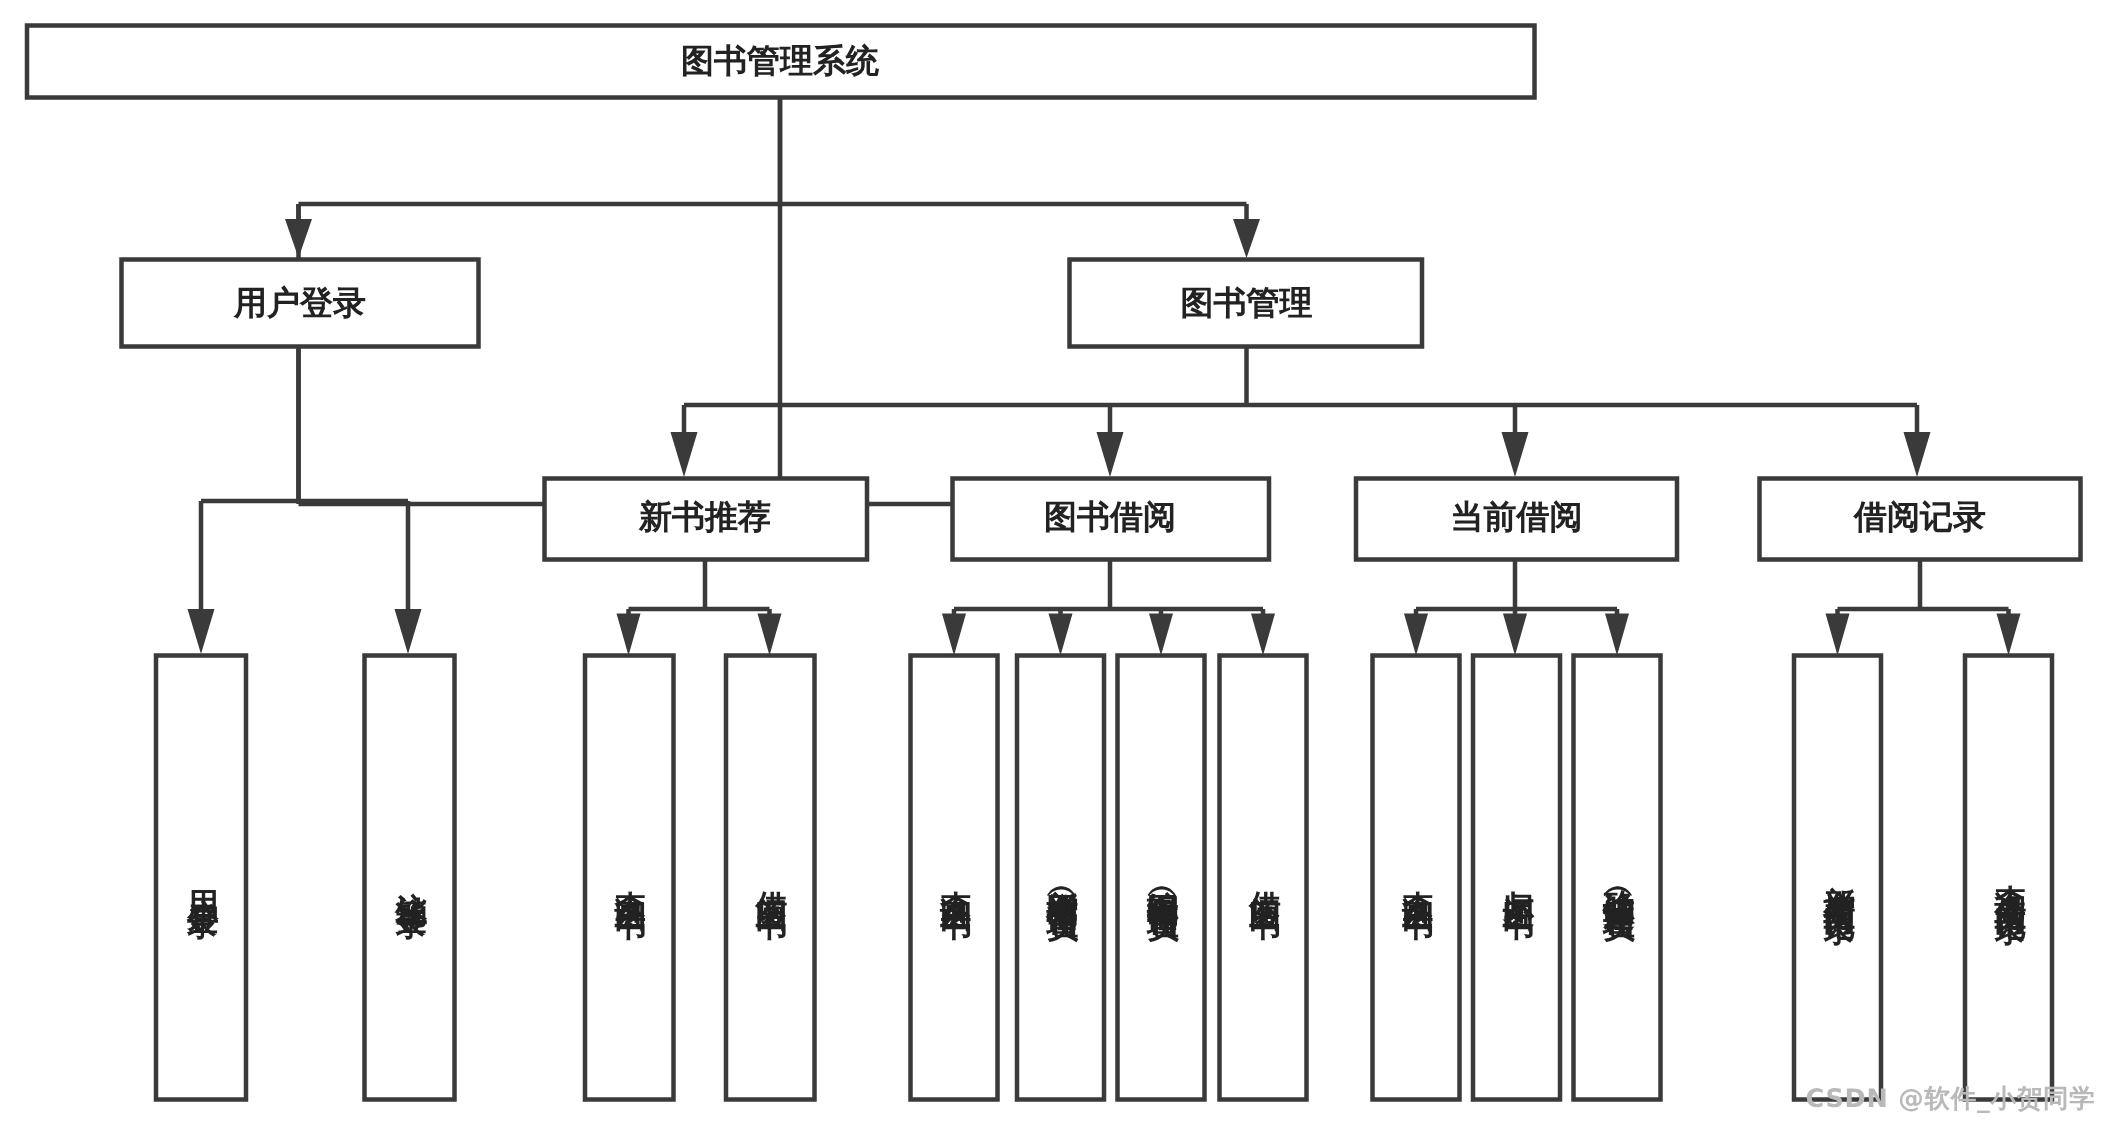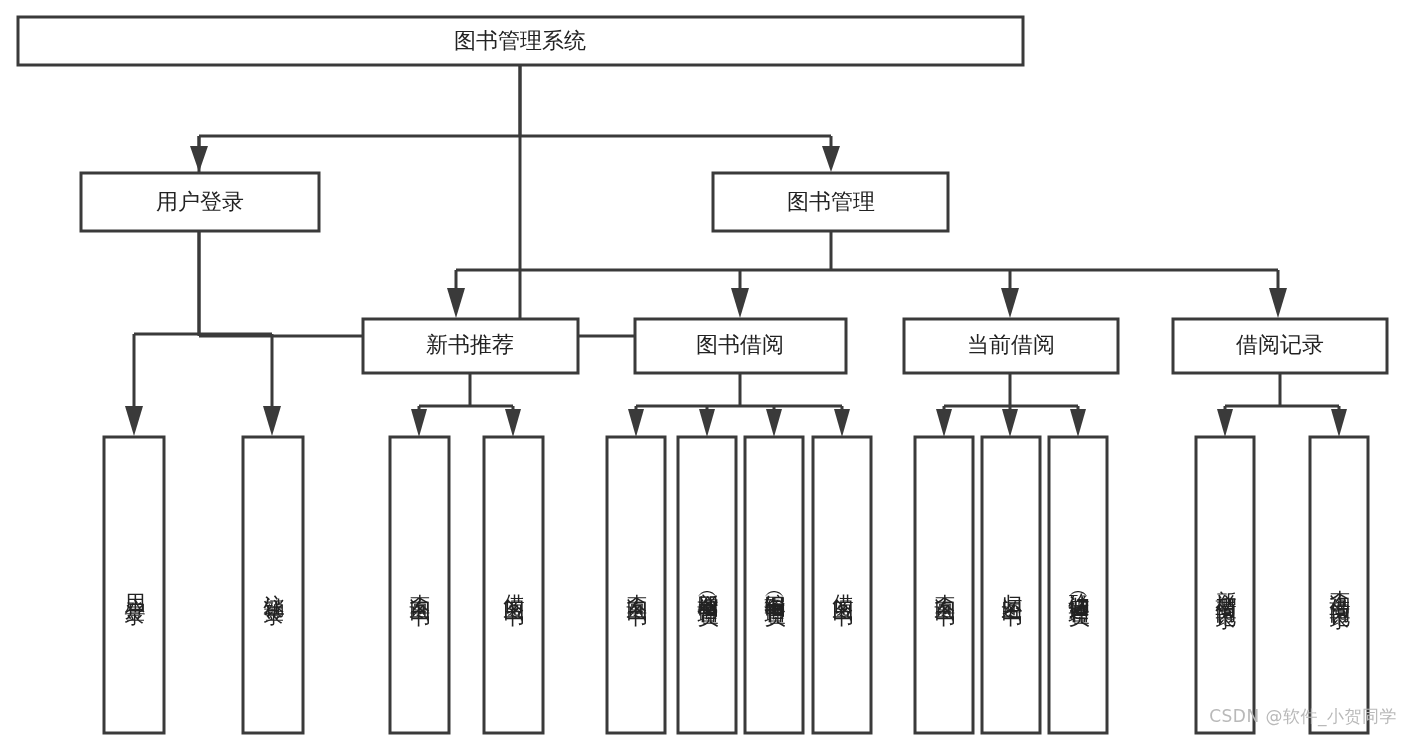--- a/index.html
+++ b/index.html
@@ -9,20 +9,21 @@
   }
   body {
     font-family: "DejaVu Sans", "Liberation Sans", sans-serif;
   }
   #stage {
     position: relative;
     width: 1405px;
     height: 747px;
     background: #ffffff;
     overflow: hidden;
+    font-weight: bold;
   }
   svg.diagram {
     position: absolute;
     left: 0;
     top: 0;
     width: 1405px;
     height: 747px;
   }
   .node-box {
     fill: #ffffff;
@@ -47,21 +48,21 @@
     font-size: 22px;
     text-anchor: middle;
     dominant-baseline: middle;
   }
   text.node-label.vertical {
     font-size: 21px;
   }
   .watermark {
     position: absolute;
     right: 8px;
-    bottom: 19px;
+    bottom: 3px;
     color: #b9b9b9;
     font-size: 17px;
     font-family: "DejaVu Sans", "Liberation Sans", sans-serif;
     white-space: nowrap;
     letter-spacing: 0.5px;
   }
 </style>
 </head>
 <body>
 

